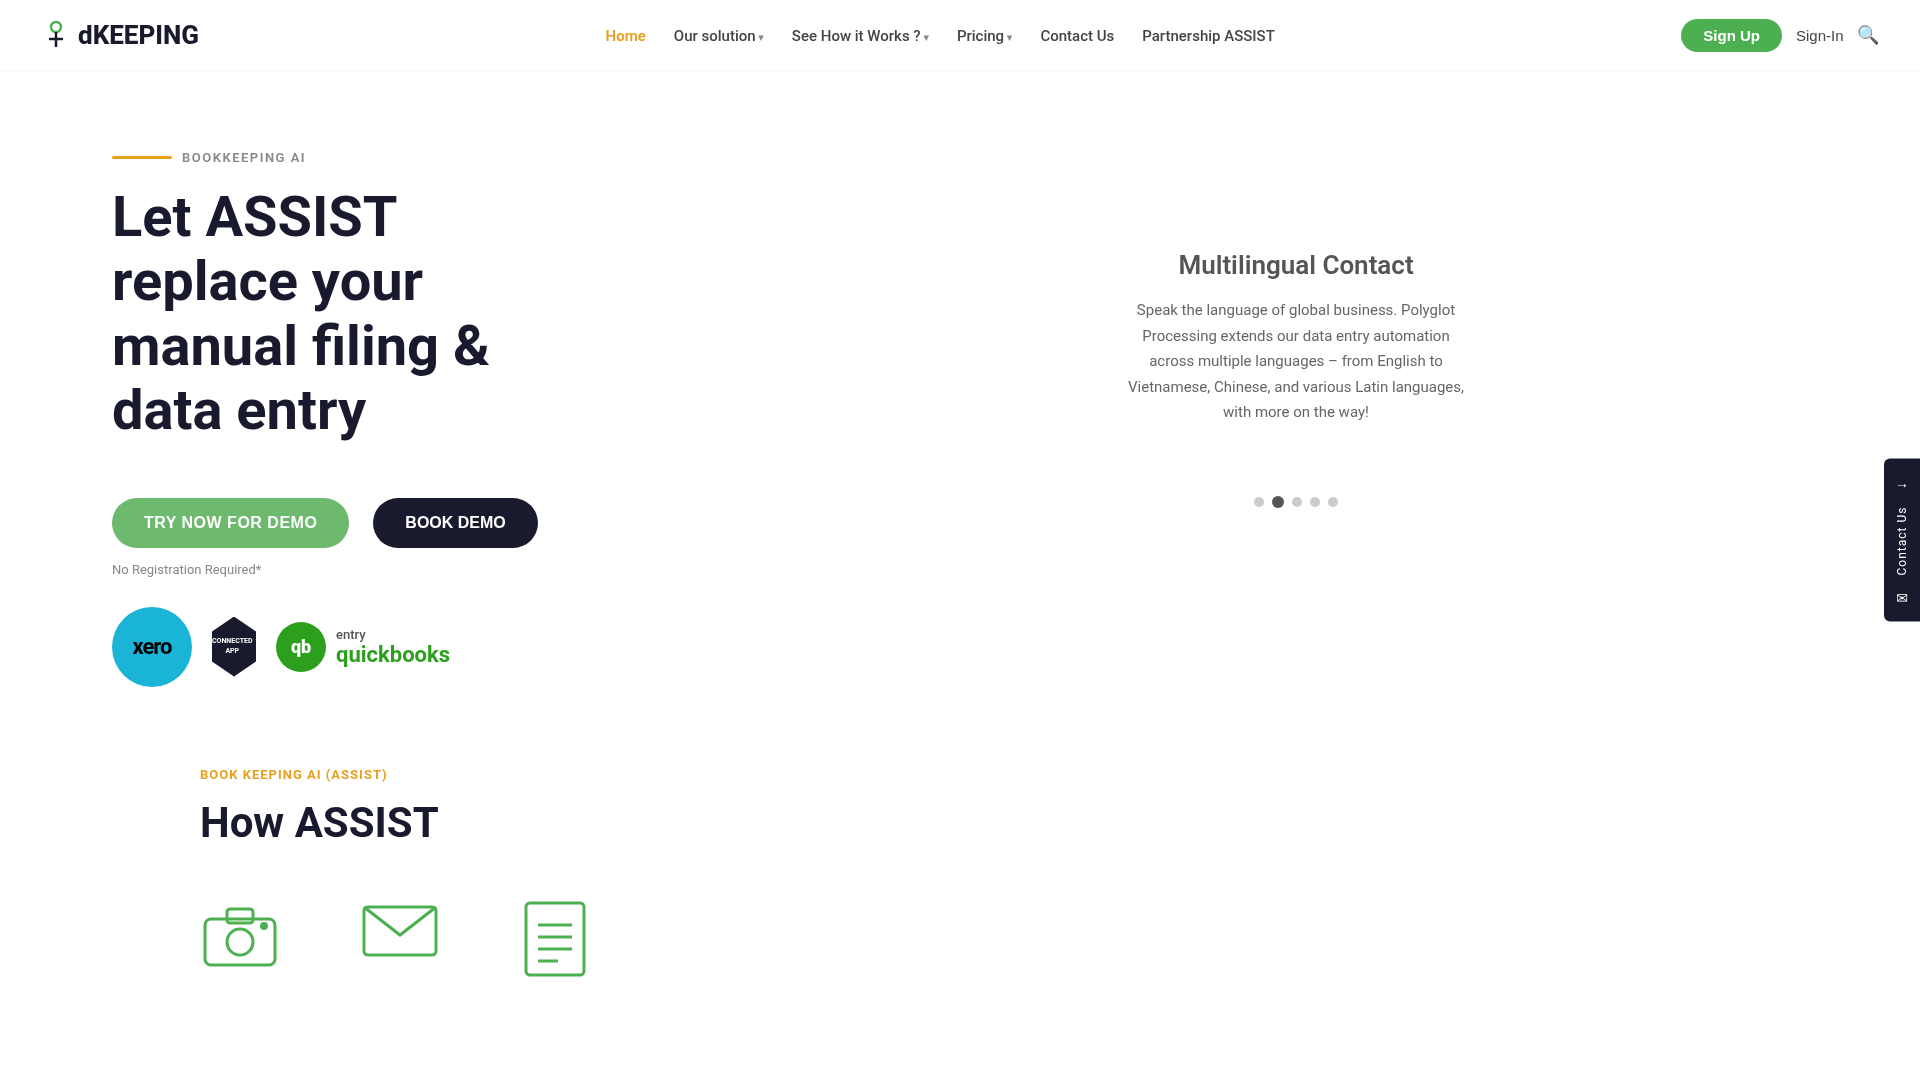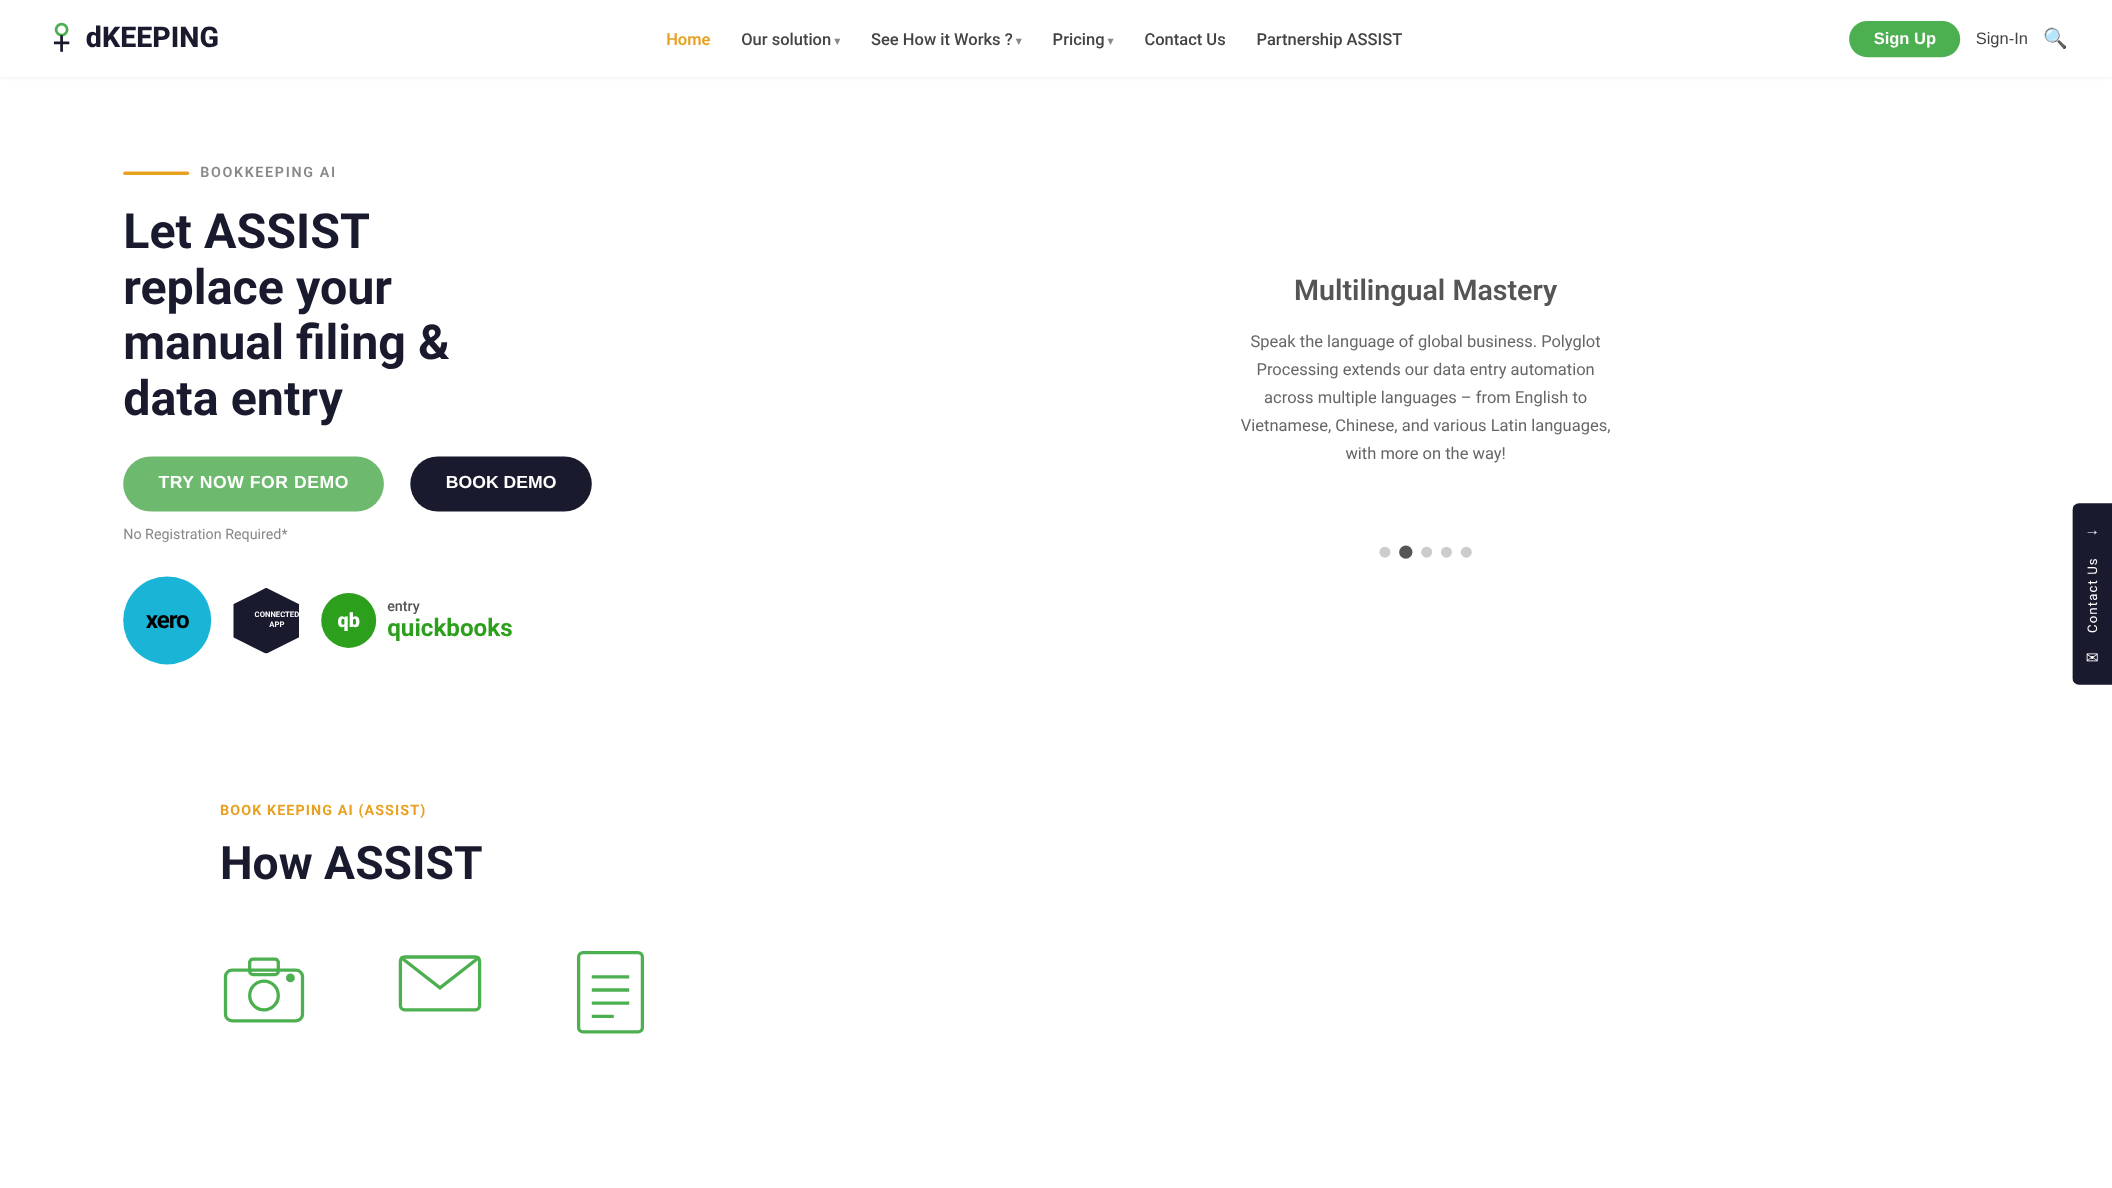--- a/index.html
+++ b/index.html
@@ -100,25 +100,25 @@
       border-radius: 2px;
     }
     .hero-tag-text {
       font-size: 13px;
       font-weight: 600;
       color: #888;
       letter-spacing: 1.5px;
       text-transform: uppercase;
     }
     .hero-title {
-      font-size: 44px;
+      font-size: 56px;
       font-weight: 700;
       line-height: 1.15;
       color: #1a1a2e;
-      margin-bottom: 28px;
+      margin-bottom: 55px;
     }
     .hero-buttons {
       display: flex;
       align-items: center;
       gap: 24px;
       margin-bottom: 14px;
     }
     .btn-try {
       background: #6db96d;
       color: #fff;
@@ -159,27 +159,27 @@
       width: 80px;
       height: 80px;
       border-radius: 50%;
       background: #1ab4d7;
       color: #000000;
       font-size: 22px;
       font-weight: 700;
       letter-spacing: -1px;
     }
     .connected-badge {
-      width: 60px;
+      width: 44px;
       height: 60px;
       background: #1a1a2e;
       clip-path: polygon(50% 0%, 100% 25%, 100% 75%, 50% 100%, 0% 75%, 0% 25%);
       display: flex;
       align-items: center;
-      justify-content: flex-end;
+      justify-content: flex-start;
       color: #fff;
       font-size: 8px;
       font-weight: 700;
       text-align: center;
       line-height: 1.2;
     }
     
     .qb-logo {
       display: flex;
       align-items: center;
@@ -393,21 +393,21 @@
         <div class="qb-text">
           <span class="qb-intuit">entry</span>
           <span class="qb-quickbooks">quickbooks</span>
         </div>
       </div>
     </div>
   </div>
 
   <div class="hero-right">
     <div class="carousel-card">
-      <h2 class="carousel-title">Multilingual Mastery</h2>
+      <h2 class="carousel-title">Multilingual Contact</h2>
       <p class="carousel-desc">Speak the language of global business. Polyglot Processing extends our data entry automation across multiple languages – from English to Vietnamese, Chinese, and various Latin languages, with more on the way!</p>
     </div>
     <div class="carousel-dots">
       <div class="dot"></div>
       <div class="dot active"></div>
       <div class="dot"></div>
       <div class="dot"></div>
       <div class="dot"></div>
     </div>
   </div>

